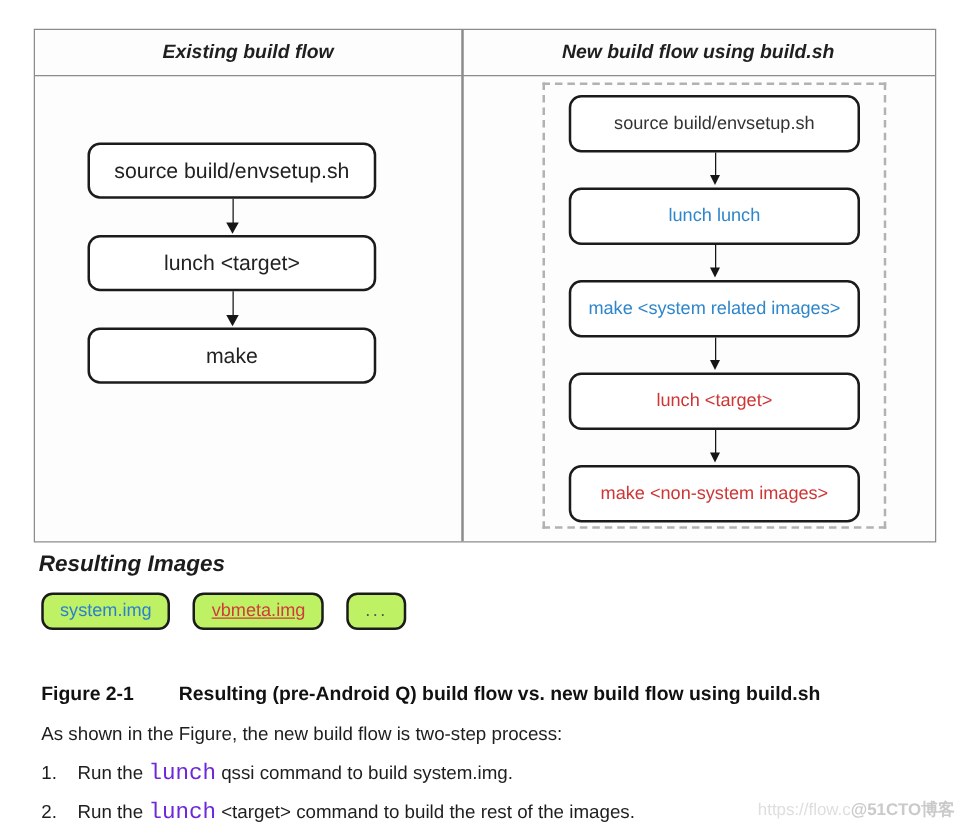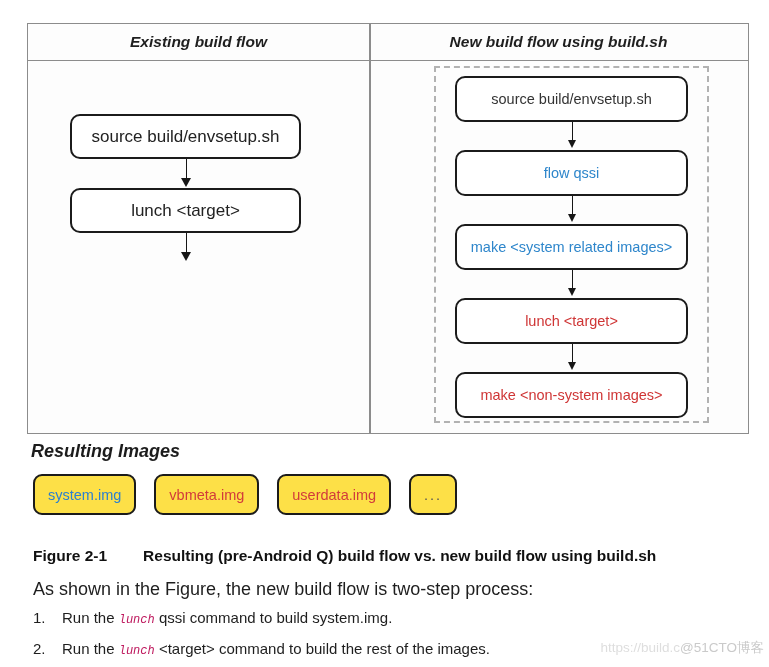--- a/index.html
+++ b/index.html
@@ -44,92 +44,92 @@
   .flow-new .flow-box{height:46px;font-size:14.5px;}
   .flow-new .arrow{height:28px;}
   .flow-new .arrow::before{height:19px;}
   .flow-new .arrow::after{top:18px;border-left-width:4.5px;border-right-width:4.5px;border-top-width:8px;}
   
   .resulting-heading{
     position:absolute;left:31px;top:441px;font-size:18px;font-weight:bold;font-style:italic;color:#1c1c1c;
   }
   .resulting-row{position:absolute;left:33px;top:474px;display:flex;gap:18px;}
   .img-box{
-    height:41px;min-width:73px;padding:0 13px;border:2.5px solid #1b1b1b;border-radius:9px;
-    background:#fde047;display:flex;align-items:center;justify-content:center;
+    height:30px;min-width:73px;padding:0 13px;border:2.5px solid #1b1b1b;border-radius:9px;
+    background:#bef264;display:flex;align-items:center;justify-content:center;
     font-size:14.5px;box-sizing:border-box;
   }
   .img-box.ellipsis{min-width:48px;padding:0 8px;color:#555555;letter-spacing:2px;}
   
   .caption{position:absolute;left:33px;top:547px;font-size:15.5px;font-weight:bold;color:#111111;}
   .caption .cap-label{margin-right:36px;}
-  .intro{position:absolute;left:33px;top:579px;font-size:18px;color:#1e1e1e;}
+  .intro{position:absolute;left:33px;top:579px;font-size:15px;color:#1e1e1e;}
   .step{position:absolute;left:33px;font-size:15px;color:#1e1e1e;}
   .step .num{display:inline-block;width:29px;}
-  .step .code{font-family:"Liberation Mono", monospace;font-size:12px;color:#be185d;font-style:italic;}
+  .step .code{font-family:"Liberation Mono", monospace;font-size:18px;color:#6d28d9;}
   .step1{top:609px;}
   .step2{top:640px;}
   
   .watermark{position:absolute;right:5px;top:639px;font-size:13.5px;white-space:nowrap;}
   .watermark .wm-url{color:#dedede;}
-  .watermark .wm-badge{color:#cacaca;}
+  .watermark .wm-badge{color:#cacaca;font-weight:bold;}
 </style>
 </head>
 <body>
 
 <div class="fig-table">
   <div class="header-row">
     <div class="header-cell left">Existing build flow</div>
     <div class="header-cell right">New build flow using build.sh</div>
   </div>
   <div class="col-divider"></div>
 
   <div class="col-left">
     <div class="flow flow-left">
       <div class="flow-box">source build/envsetup.sh</div>
       <div class="arrow"></div>
       <div class="flow-box">lunch &lt;target&gt;</div>
       <div class="arrow"></div>
+      <div class="flow-box">make</div>
     </div>
   </div>
 
   <div class="col-right">
     <div class="dashed-box">
       <div class="flow flow-new">
         <div class="flow-box" style="color: rgb(51, 51, 51);">source build/envsetup.sh</div>
         <div class="arrow"></div>
-        <div class="flow-box" style="color: rgb(46, 134, 203);">flow qssi</div>
+        <div class="flow-box" style="color: rgb(46, 134, 203);">lunch lunch</div>
         <div class="arrow"></div>
         <div class="flow-box" style="color: rgb(46, 134, 203);">make &lt;system related images&gt;</div>
         <div class="arrow"></div>
         <div class="flow-box" style="color: rgb(207, 53, 53);">lunch &lt;target&gt;</div>
         <div class="arrow"></div>
         <div class="flow-box" style="color: rgb(207, 53, 53);">make &lt;non-system images&gt;</div>
       </div>
     </div>
   </div>
 </div>
 
 <div class="resulting-heading">Resulting Images</div>
 <div class="resulting-row">
   <div class="img-box" style="color: rgb(43, 127, 208);">system.img</div>
-  <div class="img-box" style="color: rgb(210, 59, 59);">vbmeta.img</div>
-  <div class="img-box" style="color: rgb(210, 59, 59);">userdata.img</div>
+  <div class="img-box" style="color: rgb(210, 59, 59); text-decoration: underline;">vbmeta.img</div>
   <div class="img-box ellipsis">...</div>
 </div>
 
 <div class="caption">
   <span class="cap-label">Figure 2-1</span><span>Resulting (pre-Android Q) build flow vs. new build flow using build.sh</span>
 </div>
 
 <div class="intro">As shown in the Figure, the new build flow is two-step process:</div>
 
 <div class="step step1">
   <span class="num">1.</span><span>Run the </span><span class="code">lunch</span><span> qssi command to build system.img.</span>
 </div>
 
 <div class="step step2">
   <span class="num">2.</span><span>Run the </span><span class="code">lunch</span><span> &lt;target&gt; command to build the rest of the images.</span>
 </div>
 
 <div class="watermark">
-  <span class="wm-url">https://build.c</span><span class="wm-badge">@51CTO博客</span>
+  <span class="wm-url">https://flow.c</span><span class="wm-badge">@51CTO博客</span>
 </div>
 
 </body></html>

